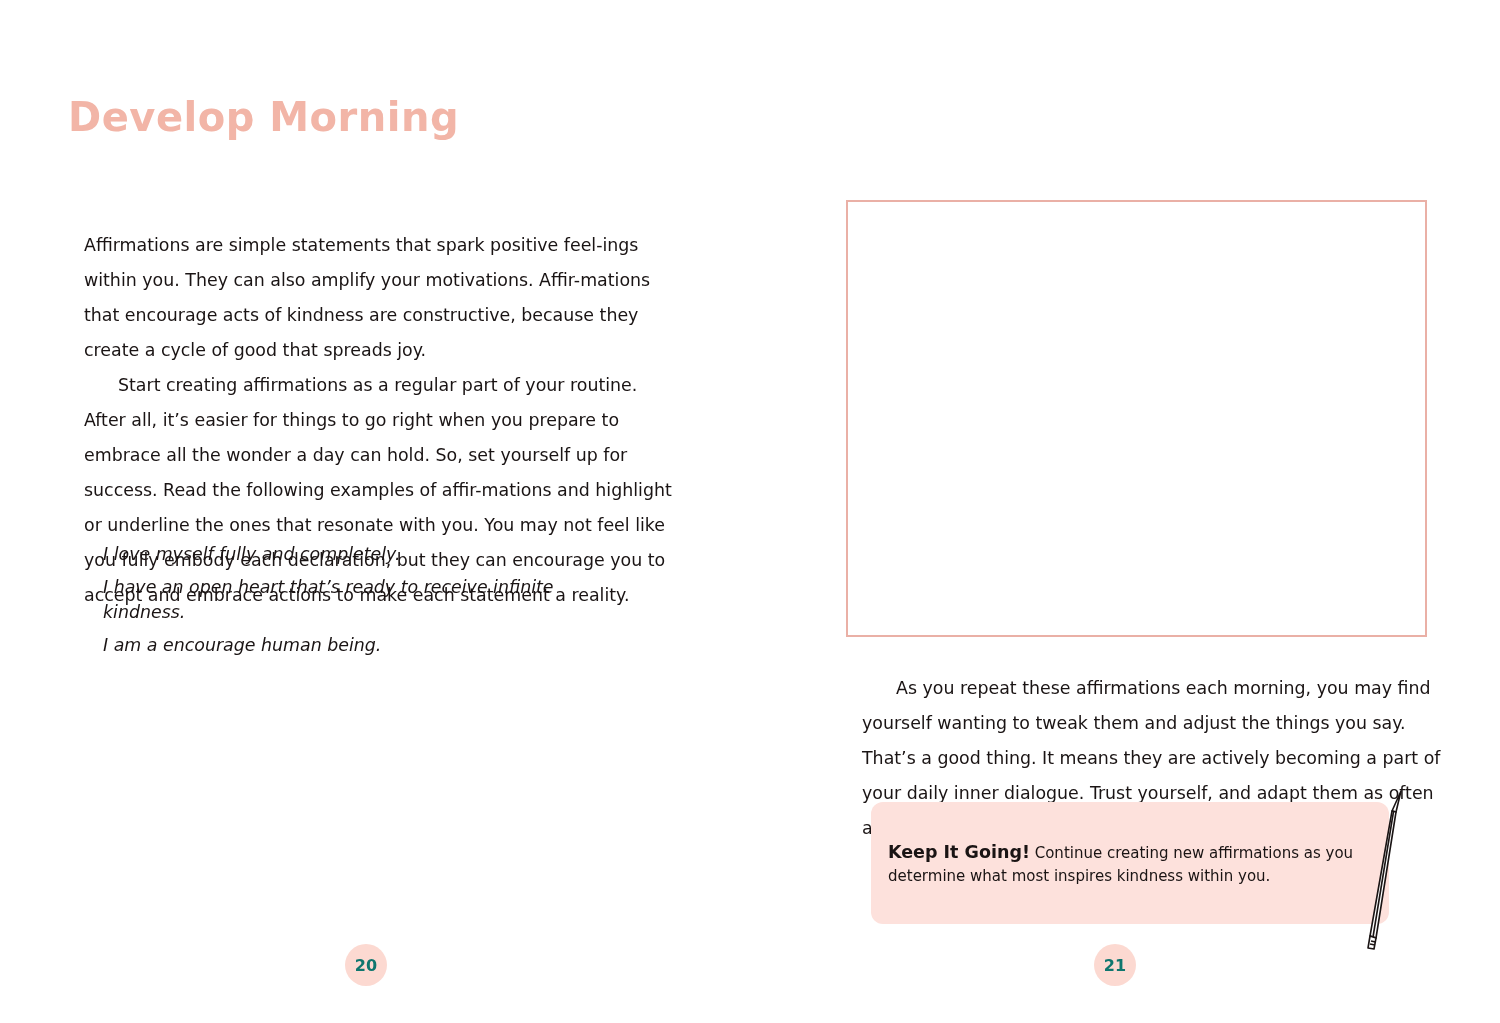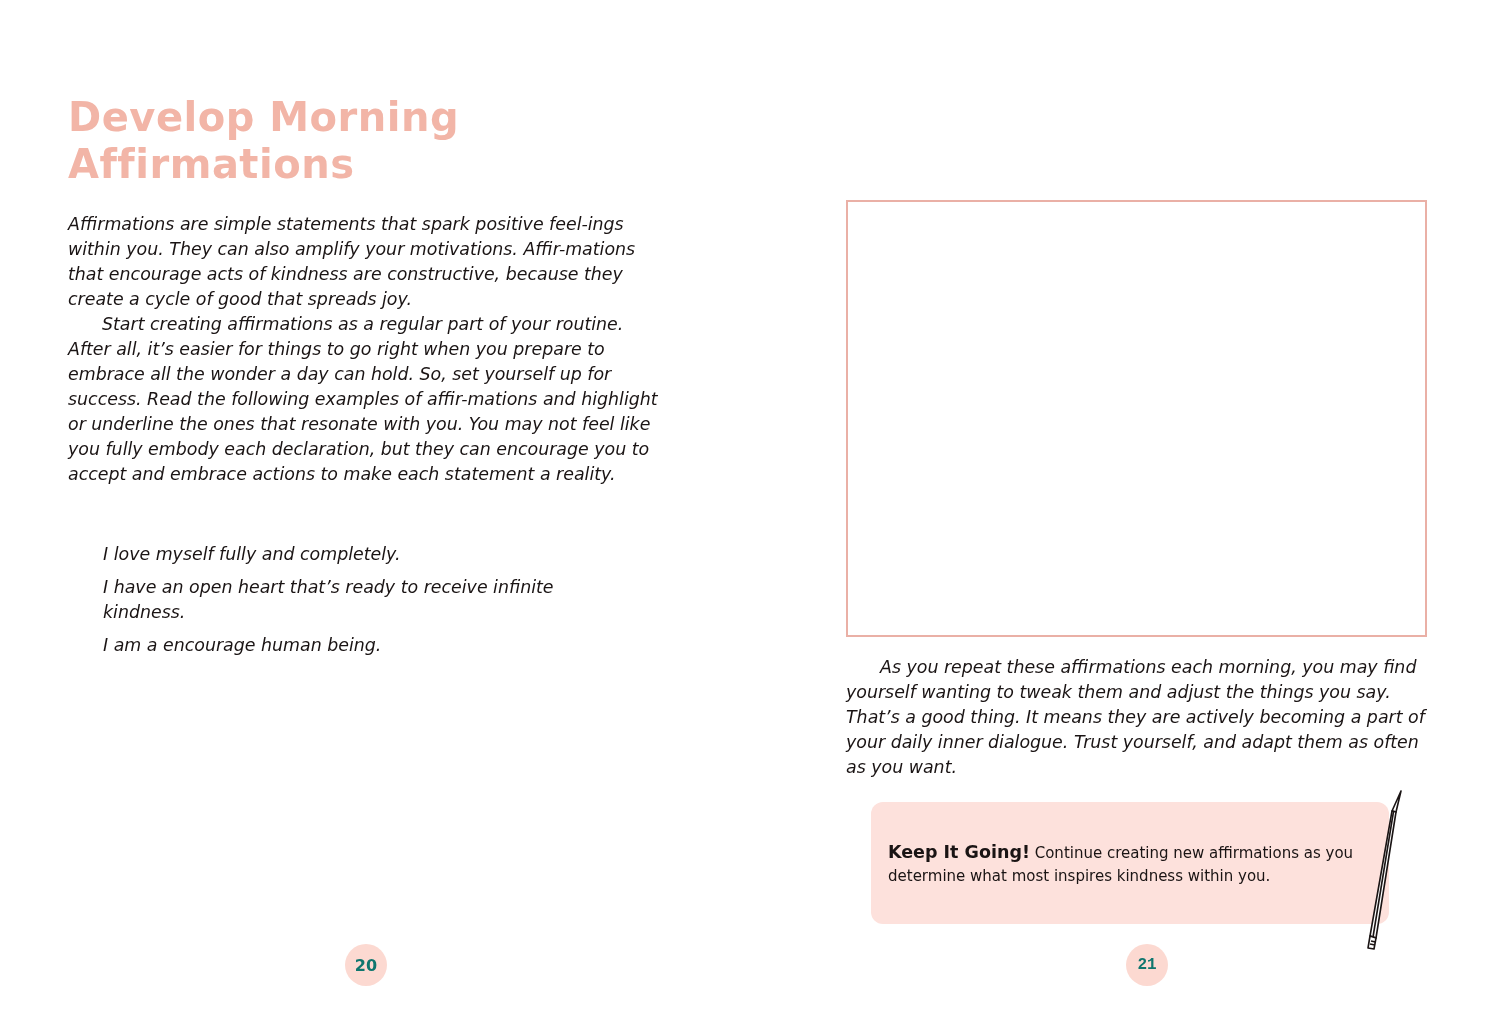--- a/index.html
+++ b/index.html
@@ -33,24 +33,23 @@
       font-size: 40px;
       line-height: 47px;
       color: #f2b5a7;
       letter-spacing: 0.5px;
     }
     .title span { display: block; }
 
     .body-text {
       position: absolute;
       font-size: 17.4px;
-      line-height: 25px;
+      line-height: 35px;
       color: #1a1414;
-      margin: 0;
-      font-style: italic;
+      margin: 16px;
     }
     .left-body {
       left: 68px;
       top: 212px;
       width: 590px;
     }
     .body-text p { margin: 0; }
     .indent { text-indent: 34px; }
 
     .affirmations {
@@ -135,29 +134,28 @@
       border-radius: 50%;
       background: #fcd9d1;
       display: flex;
       align-items: center;
       justify-content: center;
       font-weight: bold;
       font-size: 16px;
       color: #0f766e;
     }
     .page-num-left { left: 345px; }
-    .page-num-right { left: 376px; font-family: Liberation Mono, monospace; }
+    .page-num-right { left: 344px; }
   </style>
 </head>
 <body>
 
 <div class="page page-left">
   <h1 class="title">
     <span>Develop Morning</span>
-    <span>Affirmations</span>
   </h1>
 
   <div class="body-text left-body">
     <p>Affirmations are simple statements that spark positive feel-ings within you. They can also amplify your motivations. Affir-mations that encourage acts of kindness are constructive, because they create a cycle of good that spreads joy.</p>
     <p class="indent">Start creating affirmations as a regular part of your routine. After all, it’s easier for things to go right when you prepare to embrace all the wonder a day can hold. So, set yourself up for success. Read the following examples of affir-mations and highlight or underline the ones that resonate with you. You may not feel like you fully embody each declaration, but they can encourage you to accept and embrace actions to make each statement a reality.</p>
   </div>
 
   <ul class="affirmations">
     <li>I love myself fully and completely.</li>
     <li>I have an open heart that’s ready to receive infinite kindness.</li>

